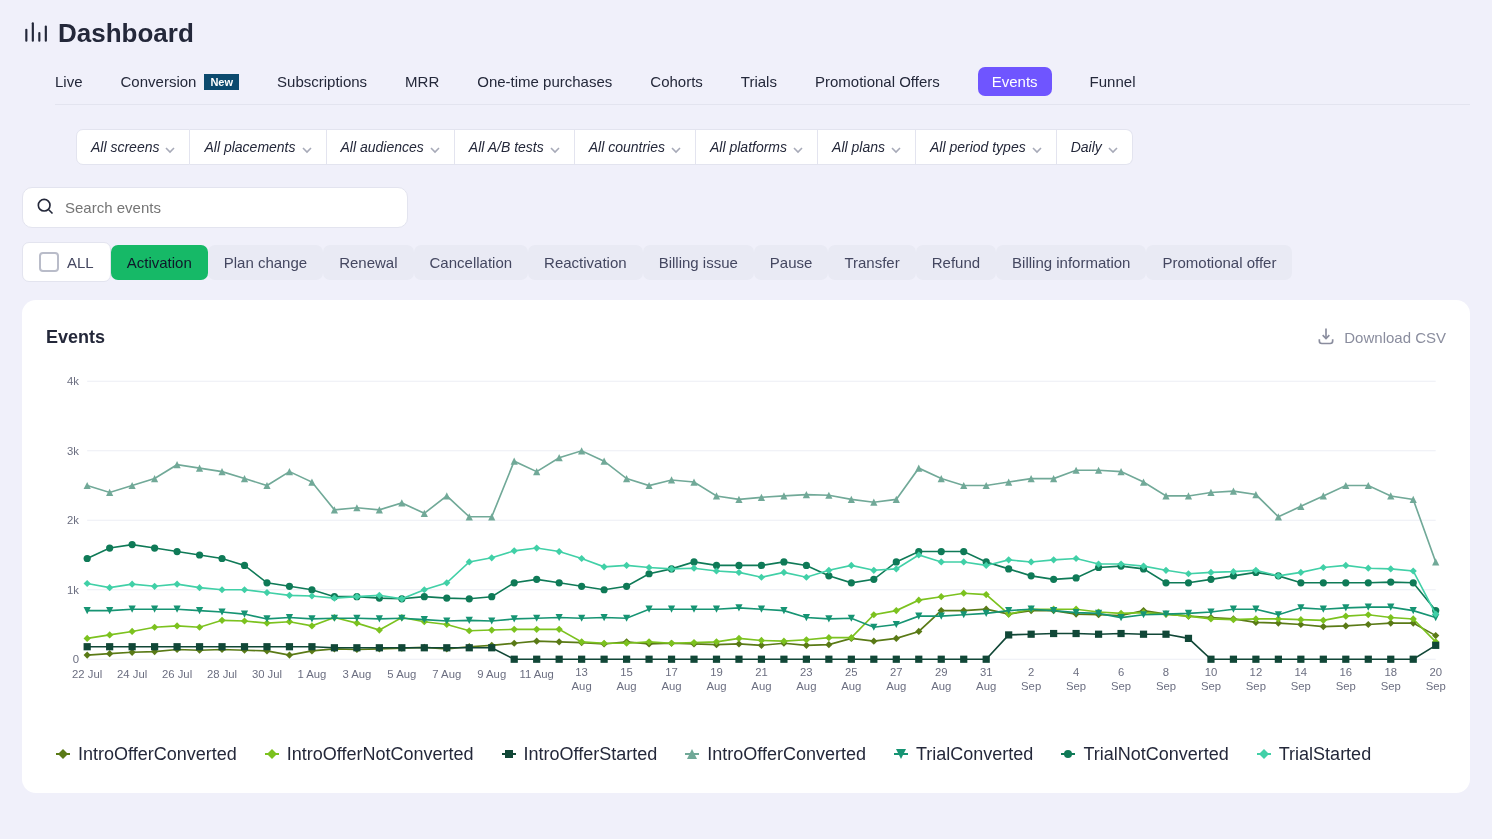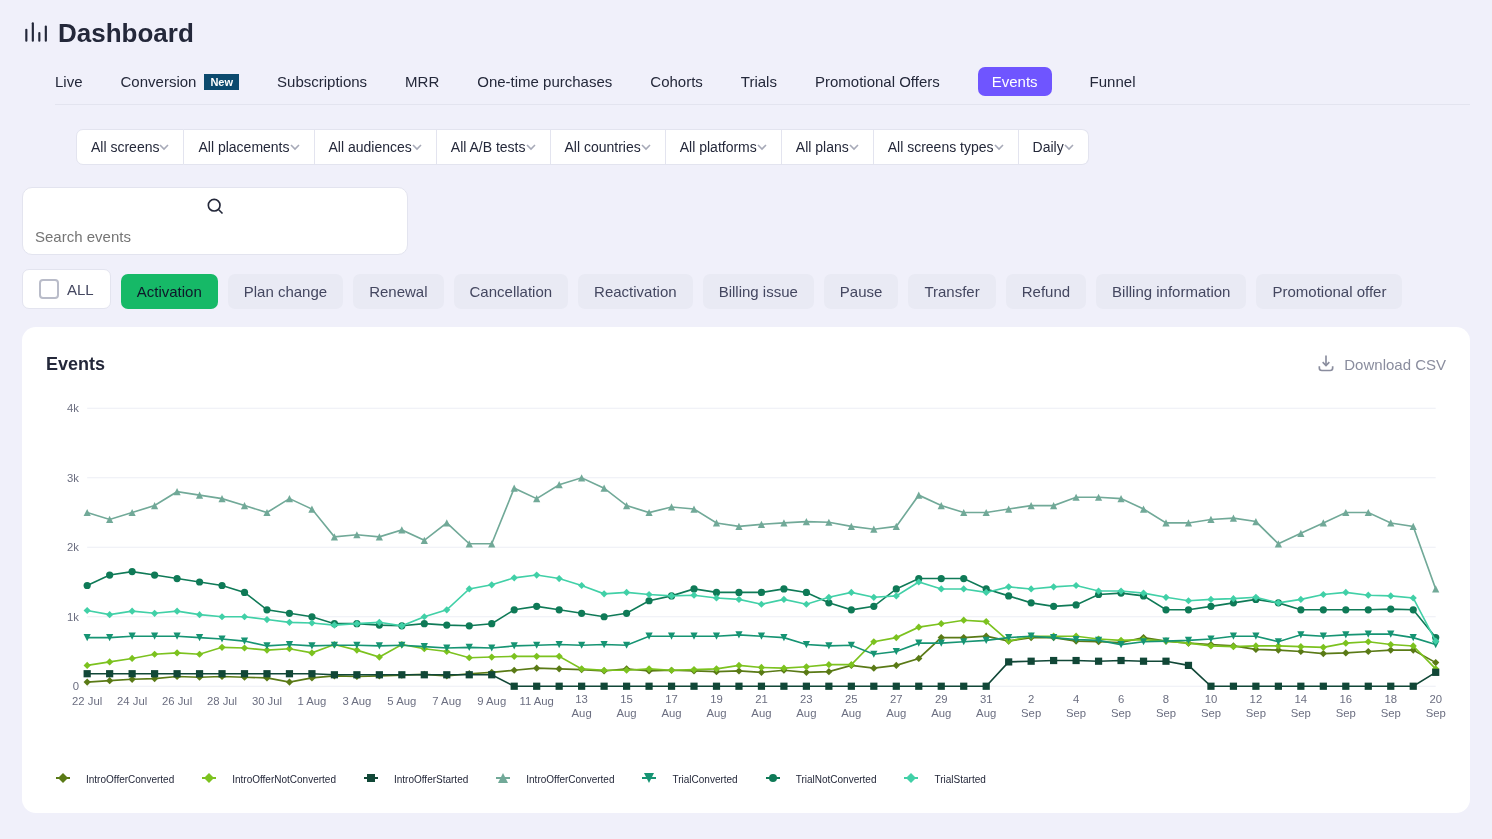--- a/index.html
+++ b/index.html
@@ -18,45 +18,45 @@
   html,body{margin:0;padding:0;background:var(--bg);font-family:-apple-system,Segoe UI,Helvetica,Arial,sans-serif;color:var(--text);font-size:14px;}
   .page{padding:18px 22px 30px 22px;}
   .title-row{display:flex;align-items:center;gap:10px;margin-bottom:18px;}
   .title-row h1{font-size:26px;font-weight:700;margin:0;}
   .bars-icon svg{width:26px;height:26px;stroke:var(--text);}
   .tabs{display:flex;gap:38px;border-bottom:1px solid var(--border);padding-bottom:0px;margin-left:33px;}
   .tab{display:flex;align-items:center;gap:8px;color:var(--text);padding:6px 0 14px 0;cursor:pointer;font-size:15px;}
   .tab.active{background:var(--tab-active);color:#fff;padding:6px 14px;border-radius:7px;margin-bottom:8px;}
   .badge-new{background:#0c4a6e;color:#fff;font-size:11px;padding:2px 6px;border-radius:0;font-weight:600;}
   .filters{display:flex;flex-wrap:wrap;gap:0;margin:24px 0 0 54px;}
-  .filter{display:flex;background:#fff;border:1px solid var(--border);padding:9px 14px;font-size:14px;color:var(--text);cursor:pointer;}
+  .filter{display:flex;align-items:center;gap:6px;background:#fff;border:1px solid var(--border);padding:9px 14px;font-size:14px;color:var(--text);cursor:pointer;font-style:italic;}
   .filter+.filter{border-left:none;}
   .filter:first-child{border-radius:7px 0 0 7px;}
   .filter:last-child{border-radius:0 7px 7px 0;}
   .filter.date{margin-left:14px;border-radius:7px;border-left:1px solid var(--border);}
   .chev{width:10px;height:10px;}
   .chev svg{width:10px;height:10px;stroke:var(--grey);}
   .cal svg{width:16px;height:16px;stroke:var(--text);}
   .search-wrap{margin-top:22px;display:flex;align-items:center;}
-  .search{display:flex;align-items:center;gap:8px;background:#fff;border:1px solid var(--border);border-radius:10px;padding:8px 12px;width:360px;flex-direction:column;}
+  .search{display:flex;align-items:center;gap:8px;background:#fff;border:1px solid var(--border);border-radius:10px;padding:8px 12px;width:360px;}
   .search svg{width:20px;height:20px;stroke:var(--text);}
   .search input{border:none;outline:none;font-size:15px;width:100%;background:transparent;}
-  .chips{margin-top:14px;display:flex;flex-wrap:wrap;gap:10px;align-items:flex-end;}
+  .chips{margin-top:14px;display:flex;flex-wrap:wrap;gap:0;align-items:center;}
   .chip{background:var(--pill);color:var(--pill-text);padding:9px 16px;border-radius:7px;font-size:15px;cursor:pointer;font-weight:500;}
   .chip.all{display:flex;align-items:center;gap:8px;background:#fff;border:1px solid var(--border);}
   .chip.all .box{width:16px;height:16px;border:2px solid #b9bcc9;border-radius:4px;}
   .chip.active{background:var(--green);color:#0f172a;}
   .panel{background:var(--panel);border-radius:14px;margin-top:18px;padding:26px 24px 28px 24px;}
   .panel-head{display:flex;justify-content:space-between;align-items:center;margin-bottom:22px;}
   .panel-head h2{margin:0;font-size:18px;}
   .dlcsv{display:flex;align-items:center;gap:8px;color:#8a8d9e;cursor:pointer;font-size:15px;}
   .dlcsv svg{width:20px;height:20px;stroke:#8a8d9e;}
   .chart{width:100%;}
   .legend{margin-top:30px;display:flex;flex-wrap:wrap;gap:28px;padding-left:10px;}
-  .legend-item{display:flex;align-items:flex-end;gap:16px;color:var(--text);font-size:10px;}
+  .legend-item{display:flex;align-items:center;gap:8px;color:var(--text);font-size:18px;}
   .legend-item svg{width:14px;height:14px;}
 </style>
 </head>
 <body>
 
 <div class="page">
   <div class="title-row">
     <span class="bars-icon">
       <svg viewBox="0 0 24 24" fill="none" stroke-width="2" stroke-linecap="round">
           <path d="M4 20V10"></path>
@@ -140,21 +140,21 @@
             <path d="M1 3l4 4 4-4"></path>
           </svg></span>
       </div>
       <div class="filter">
         <span>All plans</span>
         <span class="chev"><svg viewBox="0 0 10 10" fill="none" stroke-width="1.6">
             <path d="M1 3l4 4 4-4"></path>
           </svg></span>
       </div>
       <div class="filter">
-        <span>All screens types</span>
+        <span>All period types</span>
         <span class="chev"><svg viewBox="0 0 10 10" fill="none" stroke-width="1.6">
             <path d="M1 3l4 4 4-4"></path>
           </svg></span>
       </div>
       <div class="filter">
         <span>Daily</span>
         <span class="chev"><svg viewBox="0 0 10 10" fill="none" stroke-width="1.6">
             <path d="M1 3l4 4 4-4"></path>
           </svg></span>
       </div>

